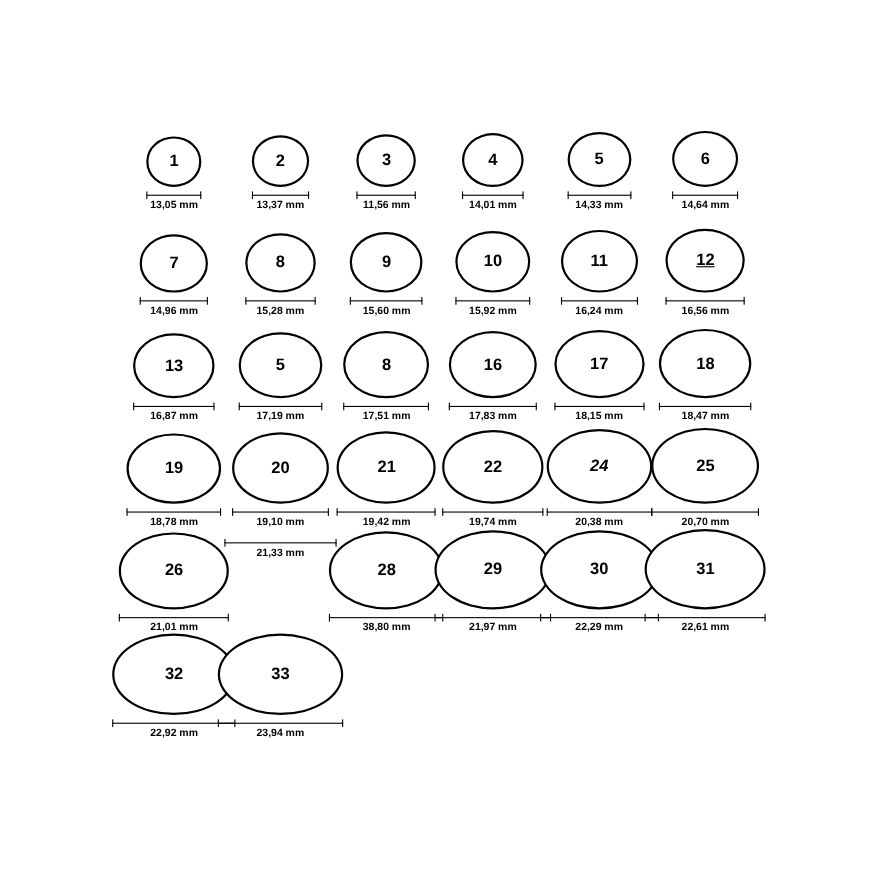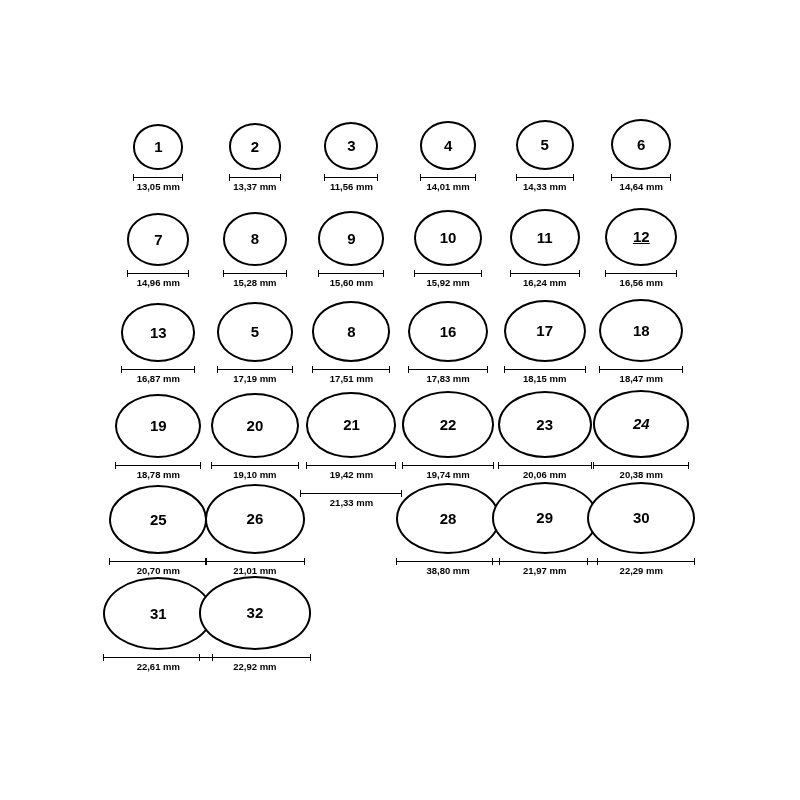--- a/index.html
+++ b/index.html
@@ -395,34 +395,20 @@
         <div class="measure">
           <div class="caliper" style="width: 92px;">
             <div class="bar"></div>
             <div class="tick left"></div>
             <div class="tick right"></div>
           </div>
           <div class="mm">19,74 mm</div>
         </div>
       </div>
       <div class="cell">
-        <div style="height: 11px;"></div>
-        <div class="ring" style="width: 94px; height: 94px;">
-          <span class="ring-label">23</span>
-        </div>
-        <div class="measure">
-          <div class="caliper" style="width: 94px;">
-            <div class="bar"></div>
-            <div class="tick left"></div>
-            <div class="tick right"></div>
-          </div>
-          <div class="mm">20,06 mm</div>
-        </div>
-      </div>
-      <div class="cell">
         <div style="height: 10px;"></div>
         <div class="ring" style="width: 96px; height: 96px; font-style: italic;">
           <span class="ring-label">24</span>
         </div>
         <div class="measure">
           <div class="caliper" style="width: 96px;">
             <div class="bar"></div>
             <div class="tick left"></div>
             <div class="tick right"></div>
           </div>
@@ -529,16 +515,30 @@
         <div class="ring" style="width: 112px; height: 112px;">
           <span class="ring-label">32</span>
         </div>
         <div class="measure">
           <div class="caliper" style="width: 112px;">
             <div class="bar"></div>
             <div class="tick left"></div>
             <div class="tick right"></div>
           </div>
           <div class="mm">22,92 mm</div>
+        </div>
+      </div>
+      <div class="cell">
+        <div style="height: 1px;"></div>
+        <div class="ring" style="width: 114px; height: 114px;">
+          <span class="ring-label">33</span>
+        </div>
+        <div class="measure">
+          <div class="caliper" style="width: 114px;">
+            <div class="bar"></div>
+            <div class="tick left"></div>
+            <div class="tick right"></div>
+          </div>
+          <div class="mm">23,94 mm</div>
         </div>
       </div>
     </div>
 </div>
 
 </body></html>

